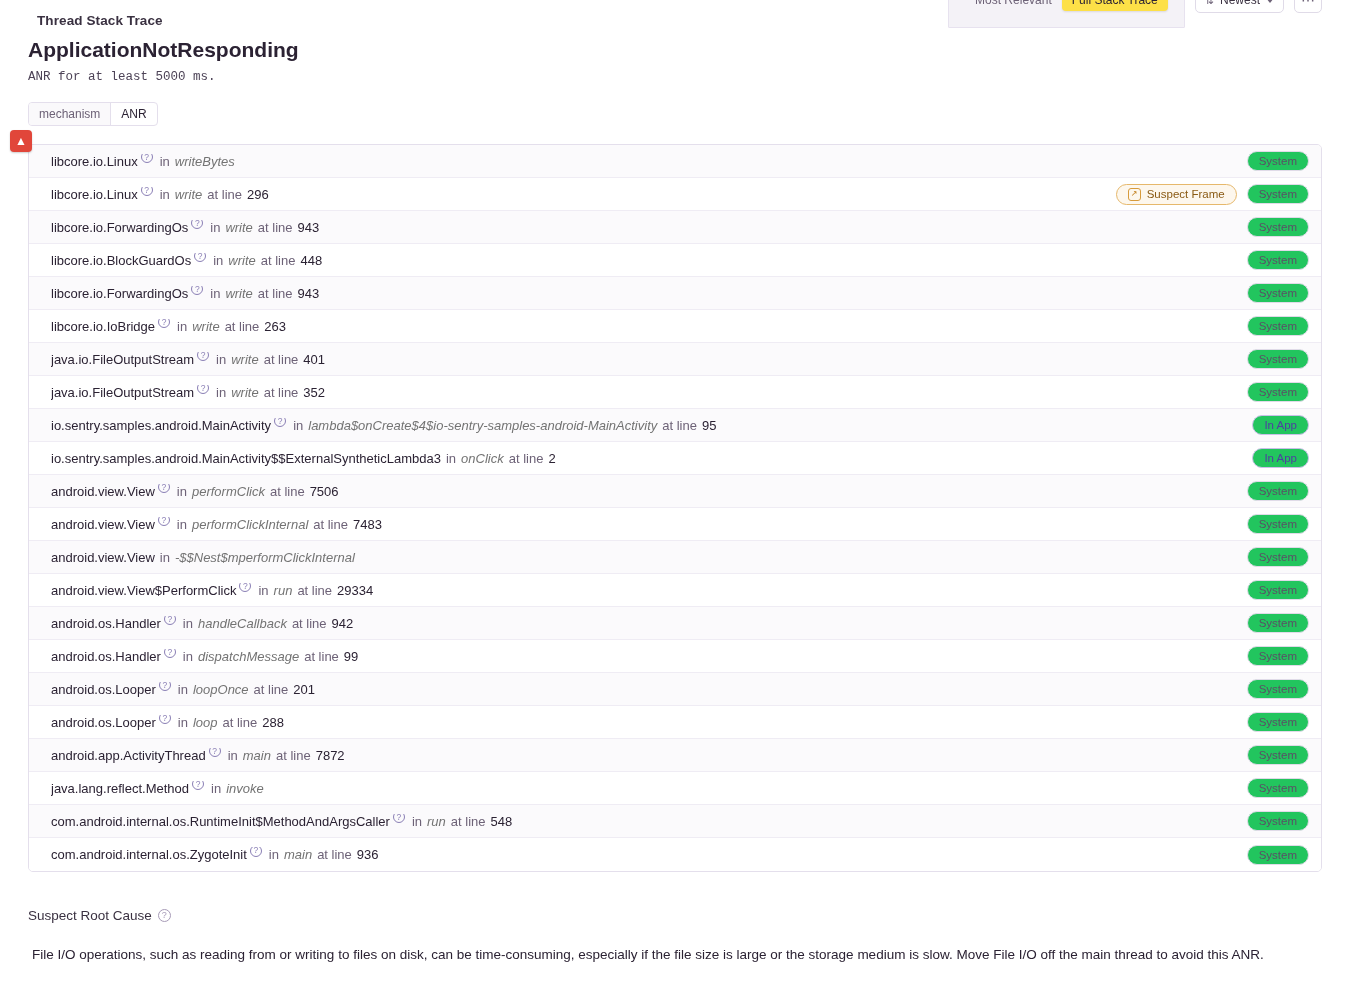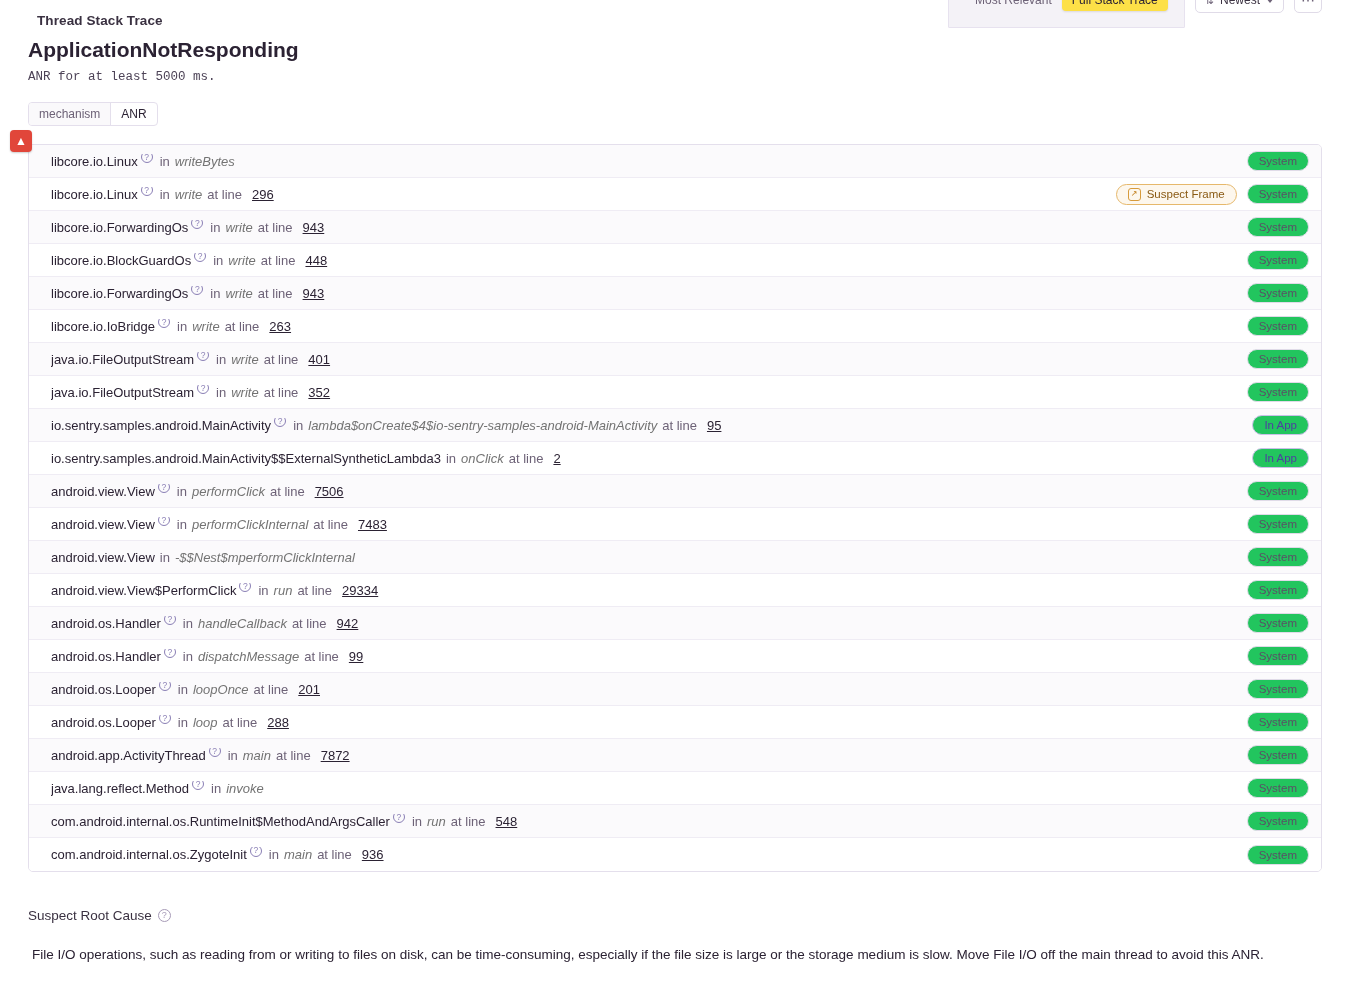--- a/index.html
+++ b/index.html
@@ -136,21 +136,21 @@
     width: 12px; height: 12px; border-radius: 50%;
     border: 1px solid #8a7fb5; color: #8a7fb5;
     font-size: 8.5px; line-height: 1;
     margin: 0 2px 0 3px;
     position: relative; top: -4px;
     cursor: pointer;
     flex: 0 0 auto;
   }
   .kw { color: #6d6277; margin: 0 5px; white-space: nowrap; }
   .fn { color: #737373; white-space: nowrap; font-style: italic; }
-  .lineno { color: #2b2233; margin-left: 5px; white-space: nowrap; text-decoration: underline; }
+  .lineno { color: #2b2233; white-space: nowrap; }
   .frame-right { display: flex; align-items: center; gap: 10px; flex: 0 0 auto; margin-left: 12px; }
   .pill {
     font-size: 11.5px;
     border-radius: 11px;
     padding: 3px 11px;
     border: 1px solid #e0dbe8;
     color: #5a5065;
     background: #22c55e;
     white-space: nowrap;
   }

